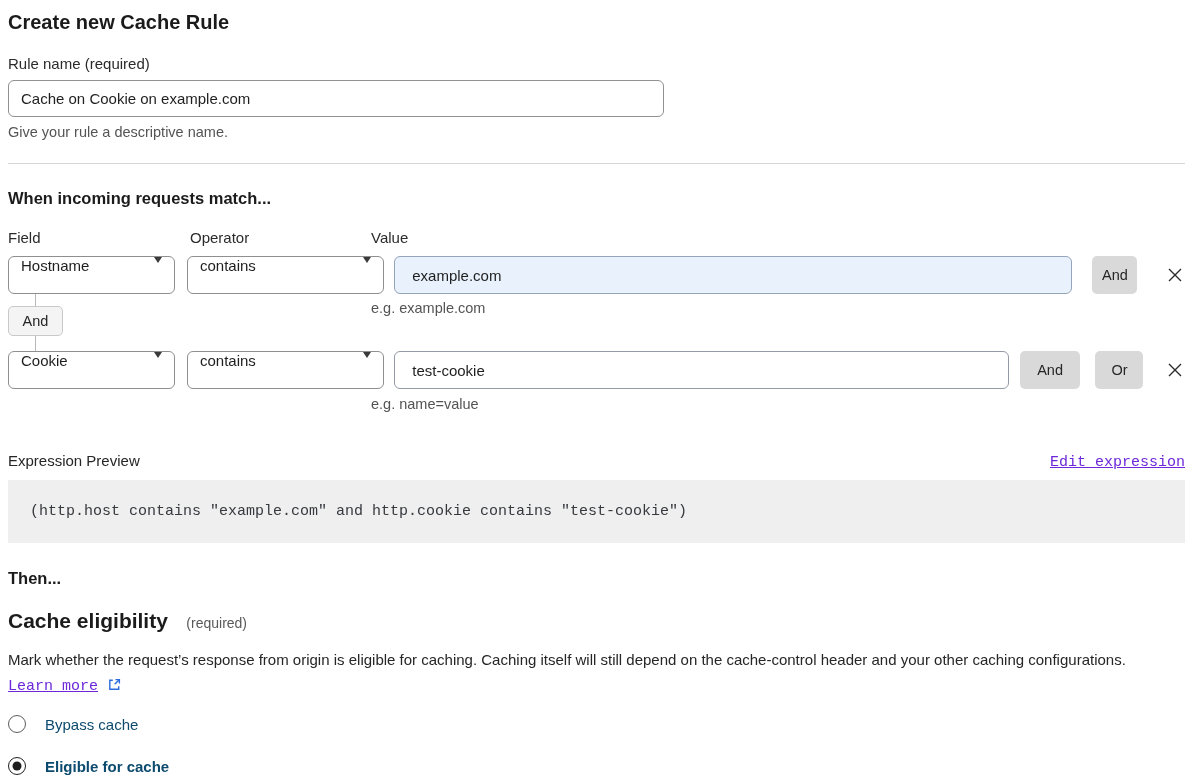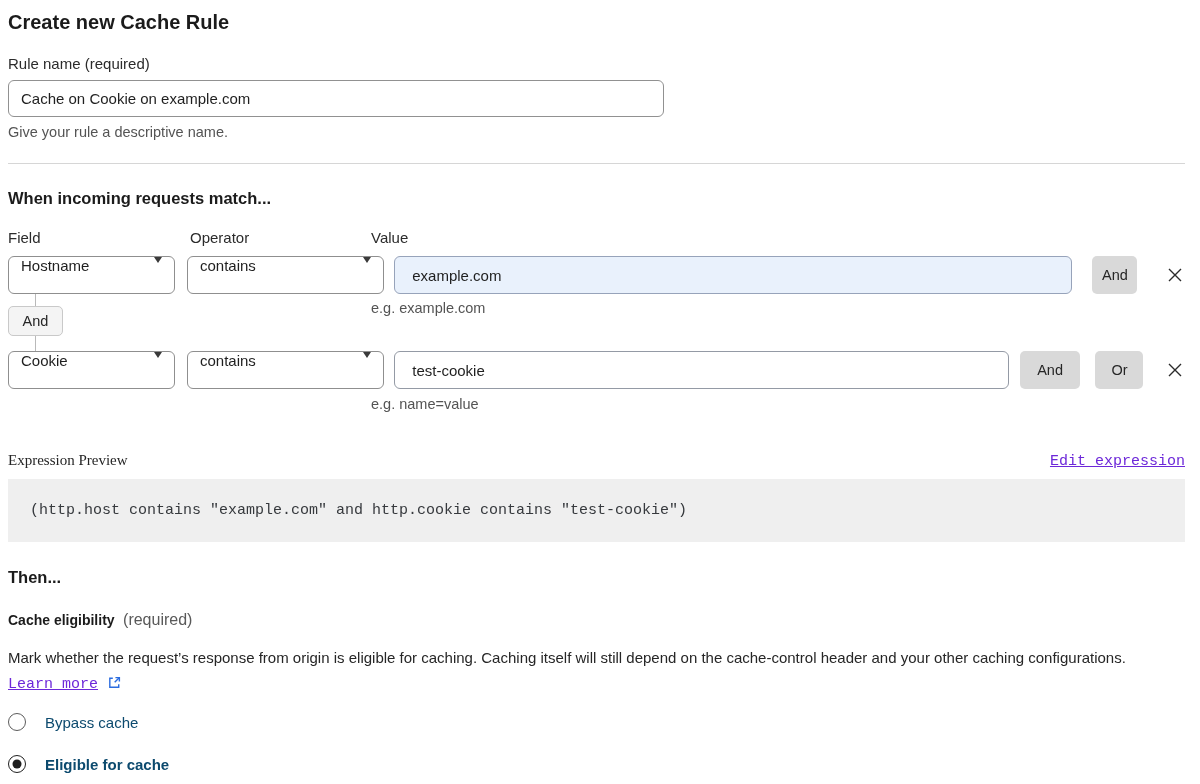--- a/index.html
+++ b/index.html
@@ -75,32 +75,32 @@
   .hint-row .conn-line { position: absolute; left: 27px; top: 0; width: 1px; height: 57px; background: #b9b9b9; }
   .conn-chip {
     position: absolute; left: 0; top: 12px; width: 55px; height: 30px;
     background: #f4f4f4; border: 1px solid #c9c9c9; border-radius: 5px;
     font-size: 14.5px; color: #262626; text-align: center; line-height: 28px;
   }
   .hint { position: absolute; left: 363px; top: 5px; font-size: 14.5px; line-height: 18px; color: #545454; }
   .hint-static { margin: 6px 0 0 363px; font-size: 14.5px; line-height: 18px; color: #545454; }
 
   .expr-header { margin-top: 38px; display: flex; justify-content: space-between; align-items: baseline; }
-  .expr-label { font-size: 15px; line-height: 19px; color: #262626; font-family: Liberation Serif, serif; }
+  .expr-label { font-size: 15px; line-height: 19px; color: #262626; }
   a.link { color: #6d28d9; font-size: 15px; text-decoration: underline; cursor: pointer; font-family: Liberation Mono, monospace; }
   .expr-block {
     margin-top: 9px; height: 63px; background: #efefef;
     font-family: "Liberation Mono", "DejaVu Sans Mono", monospace;
     font-size: 15px; color: #36393d; line-height: 63px; padding-left: 22px;
     white-space: nowrap; overflow: hidden;
   }
 
-  h3.sub { margin-top: 23px; font-size: 14px; line-height: 20px; font-weight: 700; color: #1b1b1b; display: inline; }
+  h3.sub { margin-top: 23px; font-size: 21px; line-height: 20px; font-weight: 700; color: #1b1b1b; display: inline; }
   .sub-row { margin-top: 23px; }
-  .required-note { font-size: 16px; color: #595959; margin-left: 4px; }
+  .required-note { font-size: 14px; color: #595959; margin-left: 14px; }
 
   p.desc { margin-top: 15px; font-size: 15px; line-height: 25px; color: #262626; max-width: 1160px; }
   .ext-icon { vertical-align: -2px; margin-left: 5px; }
 
   .radio-row { display: flex; align-items: center; cursor: pointer; }
   .radio-row.first { margin-top: 16px; }
   .radio-row.second { margin-top: 24px; }
   .radio {
     width: 18px; height: 18px; border-radius: 50%;
     border: 1.5px solid #5c5c5c; background: #fff;

